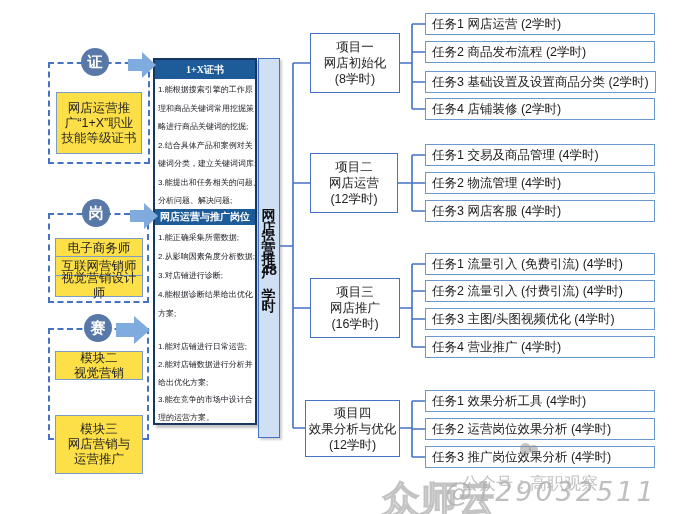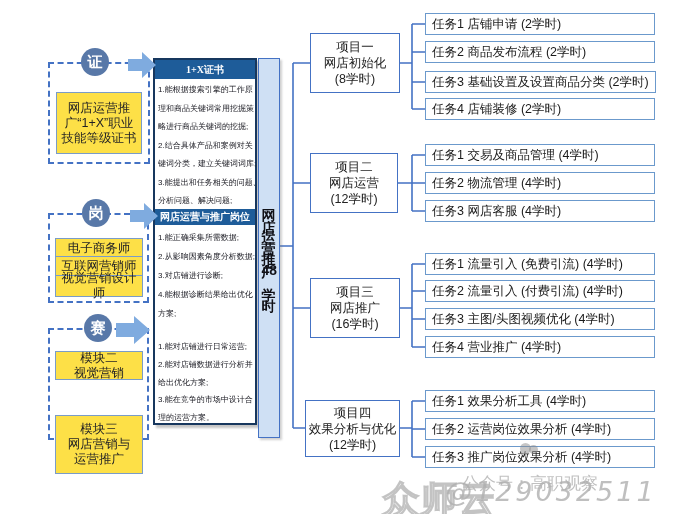--- a/index.html
+++ b/index.html
@@ -115,21 +115,21 @@
   <div class="vbar">
     <span>网店运营推广</span>
       <span class="tcy">48</span>
       <span>学时</span>
   </div>
 
   <div id="projects">
       <div class="proj-box" style="left: 310px; top: 33px; width: 90px; height: 60px;">项目一
 网店初始化
 (8学时)</div>
-      <div class="task-box" style="left: 425px; top: 13px;">任务1  店铺申请 (2学时)</div>
+      <div class="task-box" style="left: 425px; top: 13px;">任务1  网店运营 (2学时)</div>
       <div class="task-box" style="left: 425px; top: 41px;">任务2 商品发布流程 (2学时)</div>
       <div class="task-box" style="left: 425px; top: 71px;">任务3 基础设置及设置商品分类 (2学时)</div>
       <div class="task-box" style="left: 425px; top: 98px;">任务4 店铺装修 (2学时)</div>
       <div class="proj-box" style="left: 310px; top: 153px; width: 88px; height: 60px;">项目二
 网店运营
 (12学时)</div>
       <div class="task-box" style="left: 425px; top: 144px;">任务1  交易及商品管理 (4学时)</div>
       <div class="task-box" style="left: 425px; top: 172px;">任务2 物流管理 (4学时)</div>
       <div class="task-box" style="left: 425px; top: 200px;">任务3 网店客服 (4学时)</div>
       <div class="proj-box" style="left: 310px; top: 278px; width: 90px; height: 60px;">项目三

